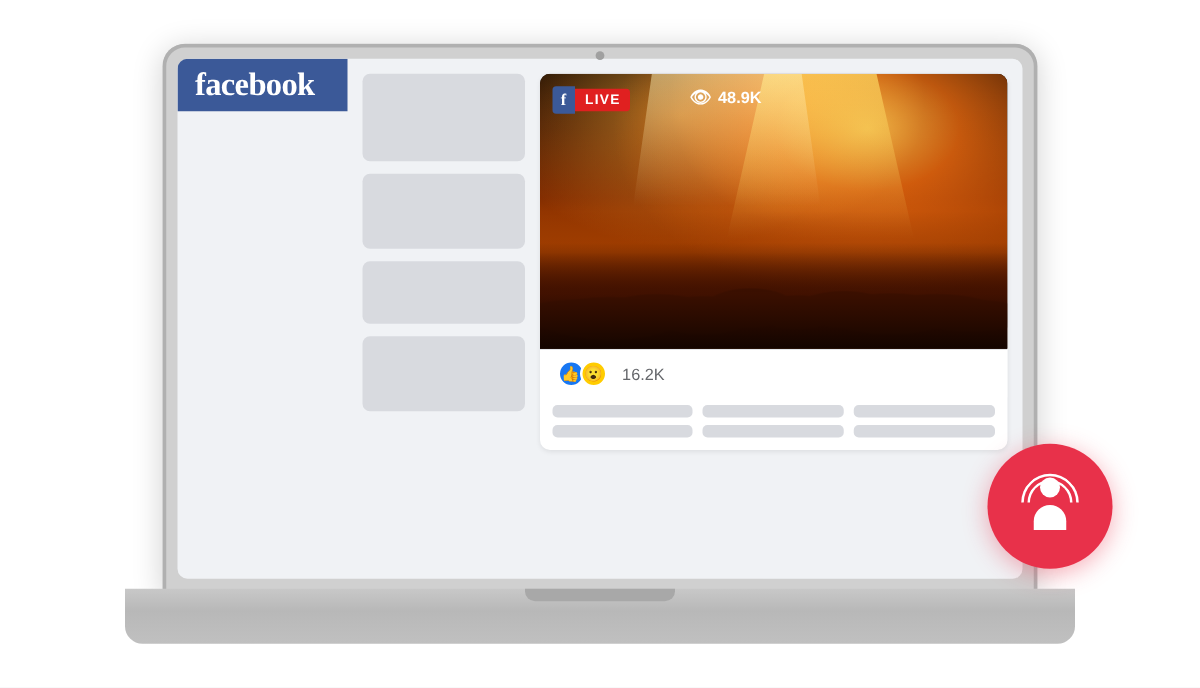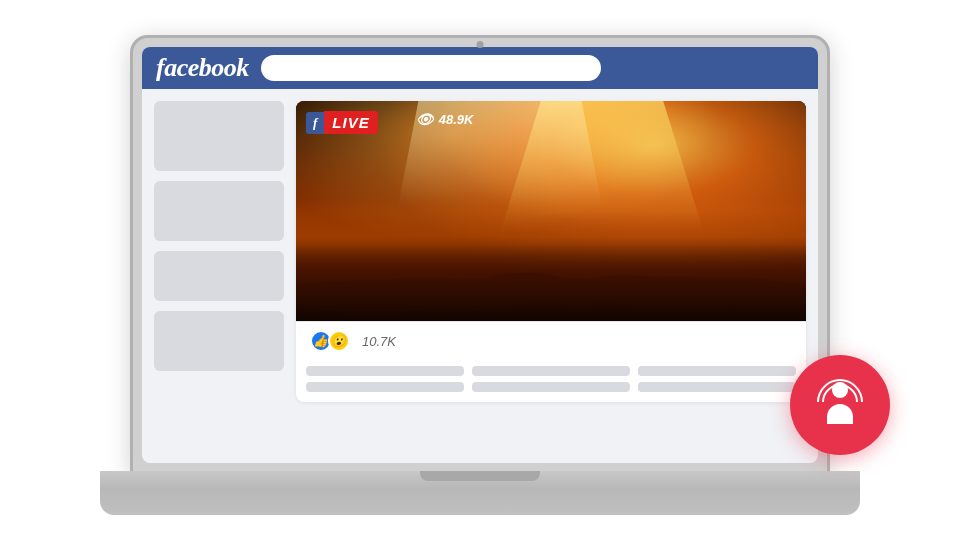--- a/index.html
+++ b/index.html
@@ -88,22 +88,20 @@
       background: #a0a0a0;
       border-radius: 50%;
       z-index: 10;
     }
 
     
     .fb-ui {
       width: 100%;
       height: 100%;
       display: flex;
-      flex-direction: column;
-      font-style: italic;
     }
 
     
     .fb-header {
       background: #3b5998;
       height: 42px;
       display: flex;
       align-items: center;
       padding: 0 14px;
       flex-shrink: 0;
@@ -262,21 +260,21 @@
       font-weight: bold;
       font-size: 13px;
       padding: 3px 7px;
       border-radius: 3px 0 0 3px;
       font-family: Georgia, serif;
     }
 
     .live-text {
       background: #e02020;
       color: #ffffff;
-      font-size: 15px;
+      font-size: 11px;
       font-weight: bold;
       padding: 3px 8px;
       border-radius: 0 3px 3px 0;
       letter-spacing: 1px;
     }
 
     .fb-viewer-count {
       position: absolute;
       top: 10px;
       left: 120px;
@@ -479,21 +477,21 @@
                     <span class="eye-icon">👁</span>
                     <span>48.9K</span>
                   </div>
                 </div>
 
                 <div class="fb-post-footer">
                   <div class="reaction-icons">
                     <div class="reaction-thumb">👍</div>
                     <div class="reaction-wow">😮</div>
                   </div>
-                  <span class="reaction-count">10.7K</span>
+                  <span class="reaction-count">16.2K</span>
                 </div>
 
                 <div class="fb-action-bars" style="padding: 6px 10px 10px 10px;">
                   <div class="fb-action-row">
                     <div class="fb-action-bar"></div>
                     <div class="fb-action-bar"></div>
                     <div class="fb-action-bar"></div>
                   </div>
                   <div class="fb-action-row">
                     <div class="fb-action-bar"></div>

